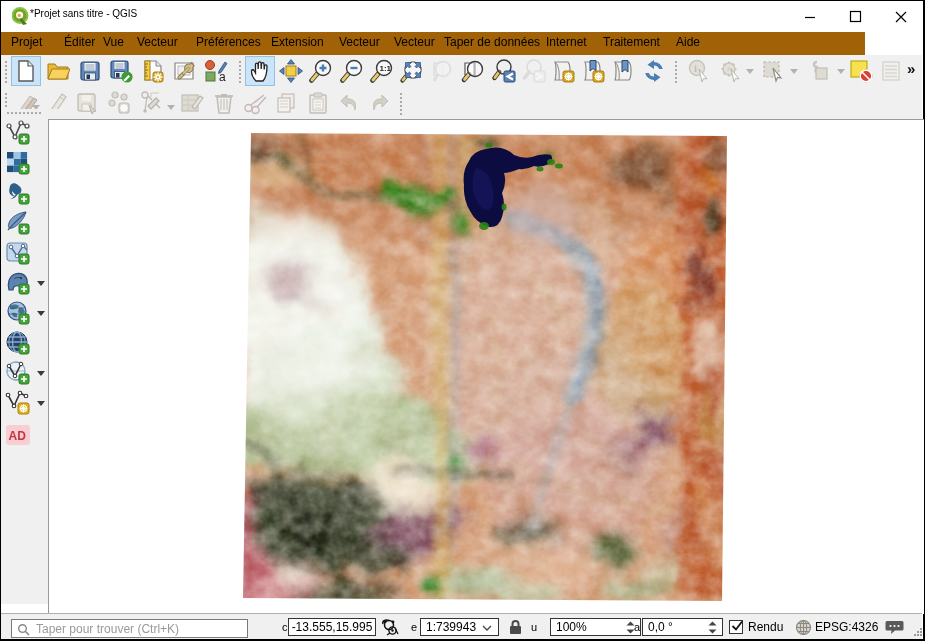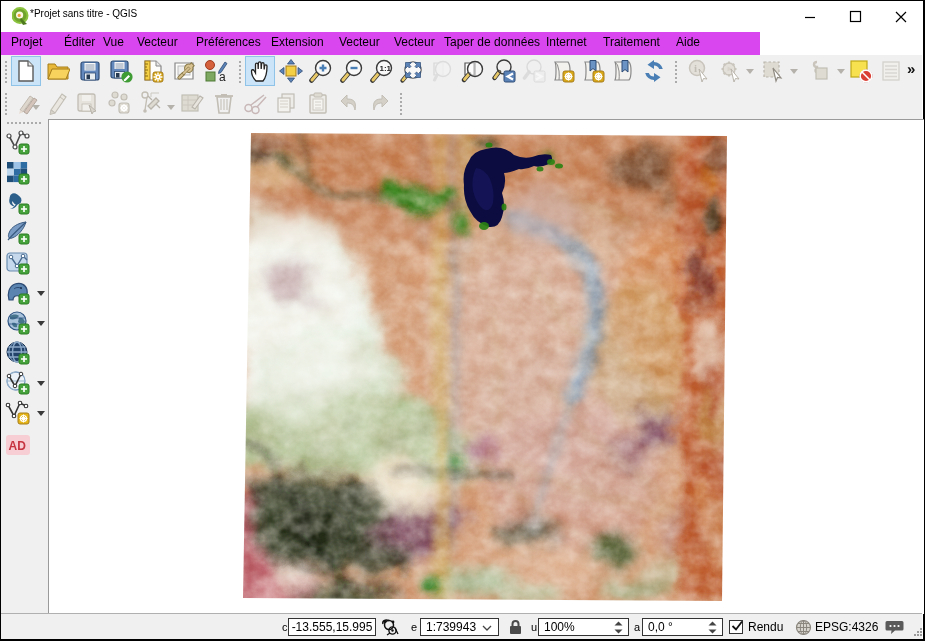--- a/index.html
+++ b/index.html
@@ -1,28 +1,28 @@
 <!DOCTYPE html>
 <html><head><meta charset="utf-8"><style>
 *{margin:0;padding:0;box-sizing:border-box}
 html,body{width:925px;height:641px;overflow:hidden;background:#fff;font-family:"Liberation Sans",sans-serif}
 .abs{position:absolute}
 #win{position:absolute;left:0;top:0;width:925px;height:641px;border:1px solid #000;border-right:2px solid #000;border-bottom:2px solid #000;background:#fff}
 #titlebar{position:absolute;left:0;top:0;width:921px;height:31px;background:#fff}
 #title{position:absolute;left:29px;top:7px;font-size:10px;color:#000;white-space:nowrap}
-#menubar{position:absolute;left:0;top:31px;width:759px;height:23px;background:#d946ef}
+#menubar{position:absolute;left:0;top:31px;width:864px;height:23px;background:#a16207}
 .mi{position:absolute;top:3px;font-size:12px;color:#000;white-space:nowrap}
 #toolbars{position:absolute;left:0;top:54px;width:921px;height:64px;background:#f0f0f0}
 .trow{position:absolute;left:0;width:921px;height:32px}
 .btn{position:absolute;top:1px;width:30px;height:30px;display:flex;align-items:center;justify-content:center}
 .btn.hl{background:#cce4f7;border:1px solid #90c3e8}
 .handle{position:absolute;top:4px;width:4px;height:24px;background-image:radial-gradient(circle,#ababab 0.9px,transparent 1.1px);background-size:4px 4px;background-position:1px 1px}
 .darr{position:absolute;width:0;height:0;border-left:4px solid transparent;border-right:4px solid transparent;border-top:5px solid #3a3a3a}
 .darr.dis{border-top-color:#b5b2ac}
-#lefttb{position:absolute;left:0;top:118px;width:70px;height:495px;background:#f0f0f0}
+#lefttb{position:absolute;left:0;top:108px;width:70px;height:495px;background:#f0f0f0}
 .vbtn{position:absolute;left:3px;width:28px;height:28px;display:flex;align-items:center;justify-content:center}
 #canvas{position:absolute;left:47px;top:118px;width:876px;height:495px;background:#fff;border-top:1px solid #9a9a9a;border-left:1px solid #9a9a9a}
 #statusbar{position:absolute;left:0;top:612px;width:921px;height:26px;background:#f0f0f0;border-top:1px solid #b0b0b0;font-size:12px}
 .sbox{position:absolute;top:4px;height:18px;background:#fff;border:1px solid #333;font-size:12px;color:#000}
 .slabel{position:absolute;top:7px;font-size:11px;color:#000}
 .spin{position:absolute;right:2px;top:1px;width:16px;height:14px;display:flex;flex-direction:column;align-items:center;justify-content:center}
 </style></head><body>
 <div id="win">
 <div id="titlebar">
 <svg class="abs" style="left:11px;top:6px" width="17" height="19" viewBox="0 0 17 19">
@@ -686,39 +686,46 @@
             <ellipse cx="241" cy="93" rx="5" ry="4"></ellipse>
             <ellipse cx="246" cy="12" rx="3.5" ry="2.5"></ellipse>
             <ellipse cx="261" cy="74" rx="2.5" ry="3.5"></ellipse>
             <ellipse cx="316" cy="33" rx="4" ry="2.5"></ellipse>
           </g>
 
 </g>
 </svg>
 </div>
 <div id="statusbar">
+<div class="sbox" style="left:10px;top:5px;width:237px;height:19px;border-color:#7a7a7a">
+<svg class="abs" style="left:5px;top:3px" width="13" height="13" viewBox="0 0 13 13">
+          <circle cx="5.5" cy="5.5" r="3.8" fill="none" stroke="#888" stroke-width="1.4"></circle>
+          <path d="M8.5,8.5 L12,12" stroke="#888" stroke-width="1.6"></path>
+        </svg>
+<span style="position:absolute;left:24px;top:2px;color:#9a9a9a;font-size:12px;white-space:nowrap">Taper pour trouver (Ctrl+K)</span>
+</div>
 <div class="slabel" style="left:281px">c</div>
 <div class="sbox" style="left:287px;width:88px;text-align:center;line-height:16px">-13.555,15.995</div>
 <svg class="abs" style="left:380px;top:4px" width="19" height="18" viewBox="0 0 19 18">
         <circle cx="8" cy="7" r="4.5" fill="none" stroke="#111" stroke-width="1.5"></circle>
         <path d="M8,2.5 C4,1 1,3 2,6" fill="none" stroke="#111" stroke-width="1.5"></path>
         <circle cx="4" cy="3.5" r="1.6" fill="#111"></circle>
         <circle cx="12" cy="4" r="1.4" fill="#111"></circle>
         <circle cx="11.5" cy="12.5" r="3.6" fill="none" stroke="#111" stroke-width="1.4"></circle>
         <circle cx="11.5" cy="12.5" r="1.2" fill="#111"></circle>
         <path d="M14,10 L17,16 M9,15 L6,17" stroke="#111" stroke-width="1.3"></path>
       </svg>
 <div class="slabel" style="left:410px">e</div>
 <div class="sbox" style="left:419px;width:79px">
         <span style="position:absolute;left:5px;top:1px;line-height:15px">1:739943</span>
         <svg class="abs" style="right:6px;top:6px" width="10" height="6" viewBox="0 0 10 6">
           <path d="M1,1 L5,5 L9,1" fill="none" stroke="#444" stroke-width="1.3"></path>
         </svg>
       </div>
-<div class="sbox" style="left:537px;width:91px">
+<div class="sbox" style="left:549px;width:91px">
         <span style="position:absolute;left:5px;top:1px;line-height:15px">100%</span>
         <div class="spin">
           <svg width="9" height="5" viewBox="0 0 9 5">
             <path d="M0.5,4.5 L4.5,0.5 L8.5,4.5 Z" fill="#444"></path>
           </svg>
           <svg width="9" height="5" viewBox="0 0 9 5" style="margin-top:3px">
             <path d="M0.5,0.5 L4.5,4.5 L8.5,0.5 Z" fill="#444"></path>
           </svg>
         </div>
       </div>

